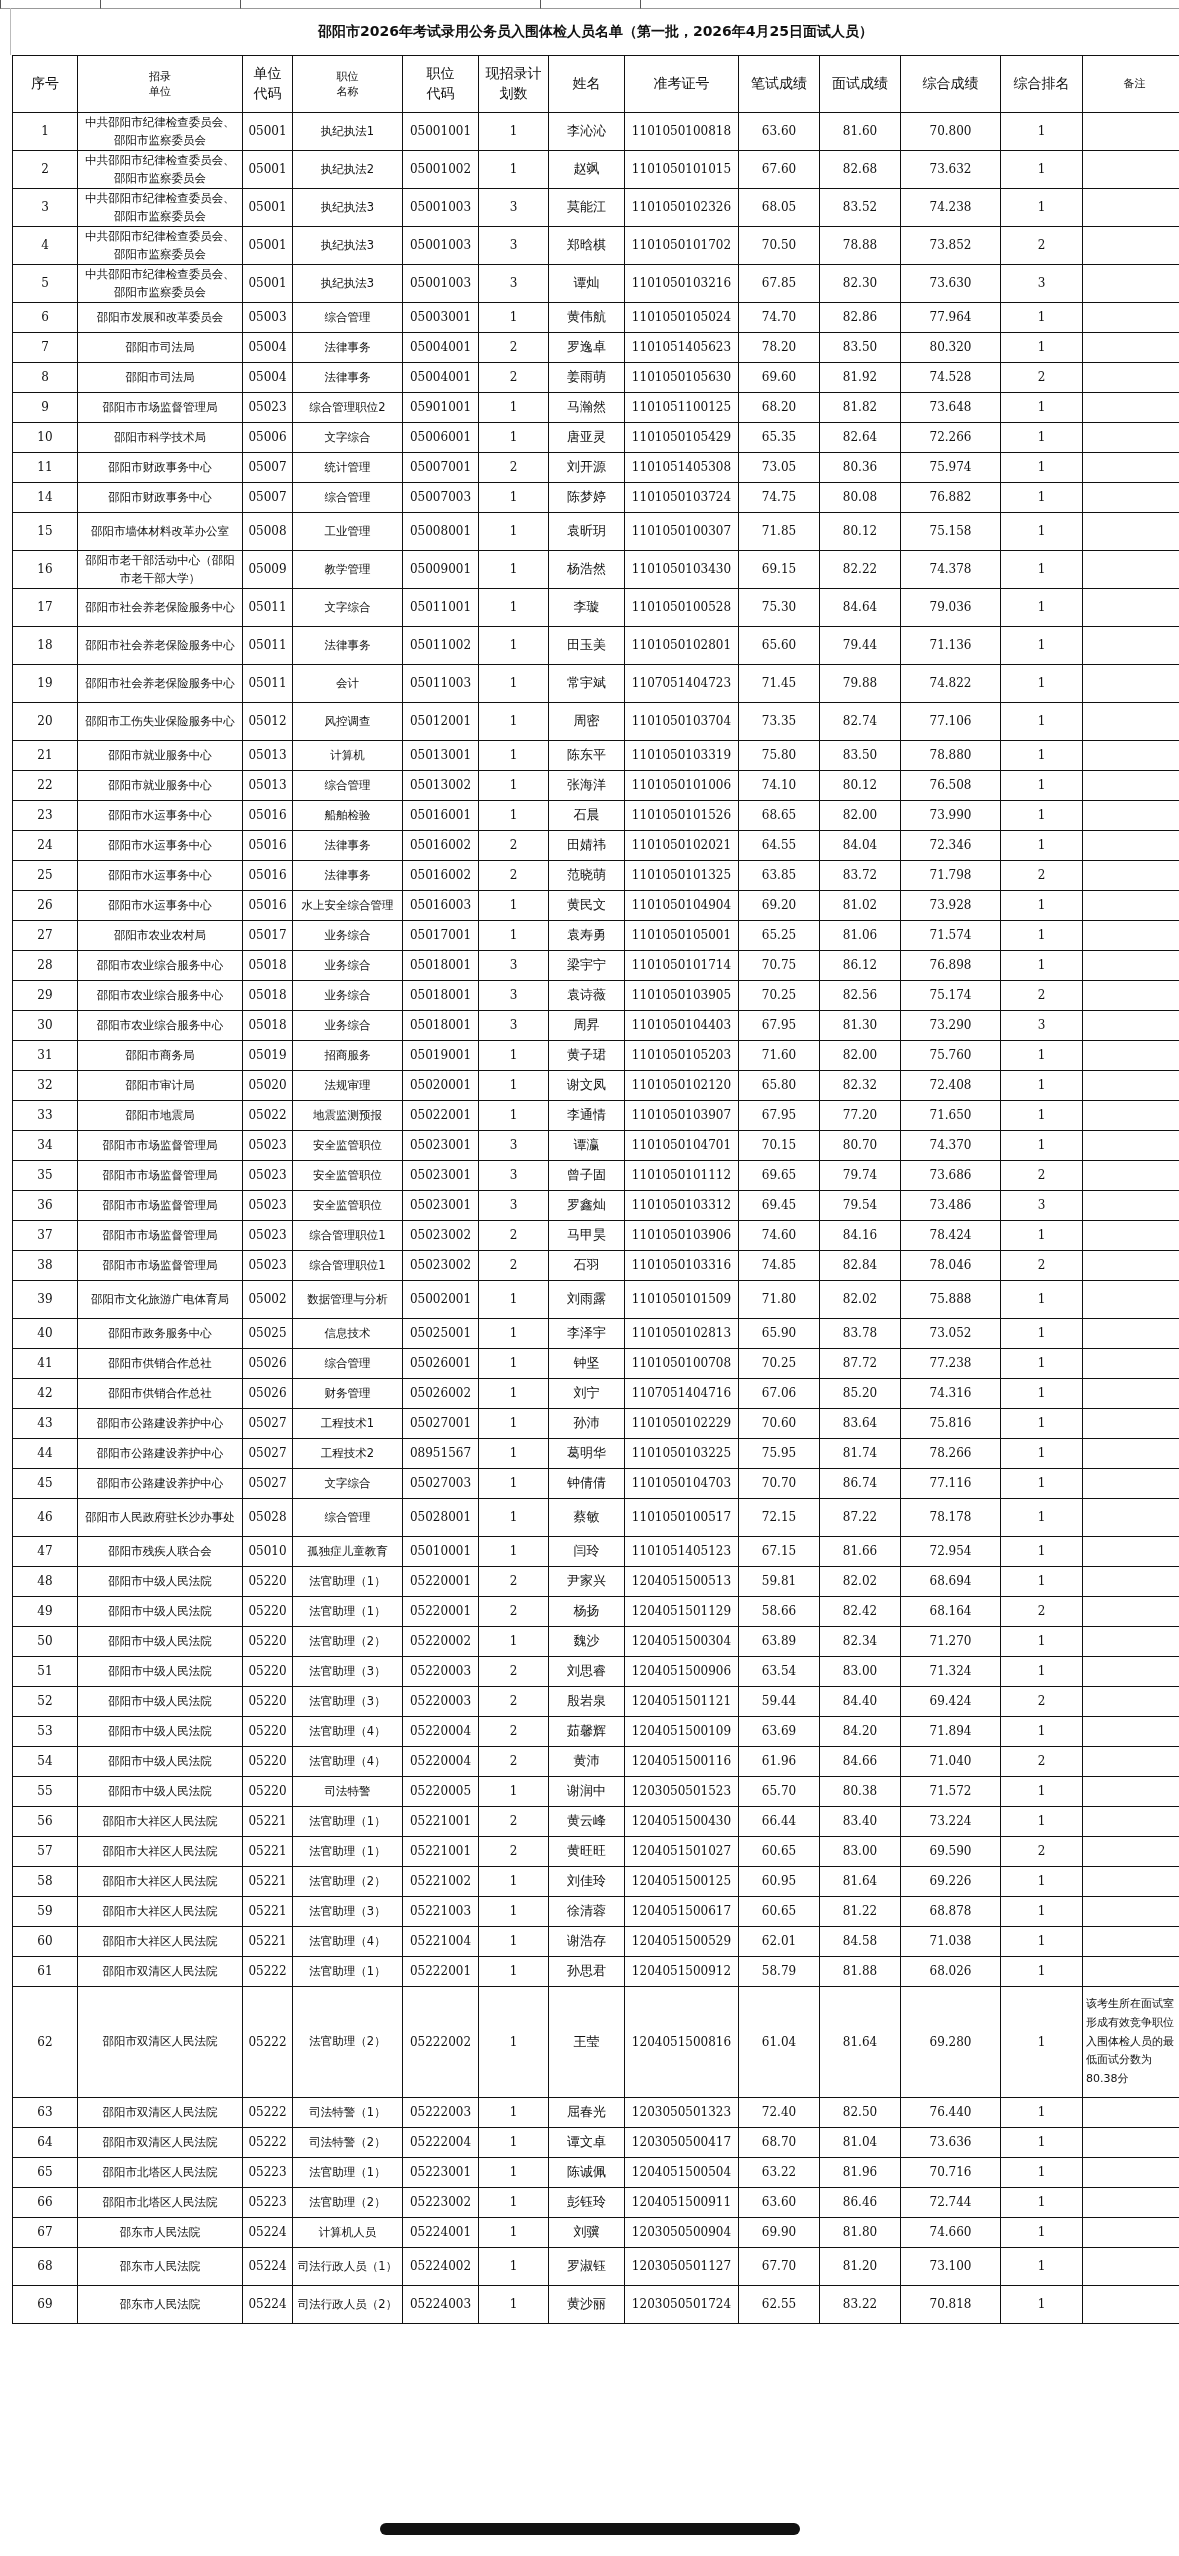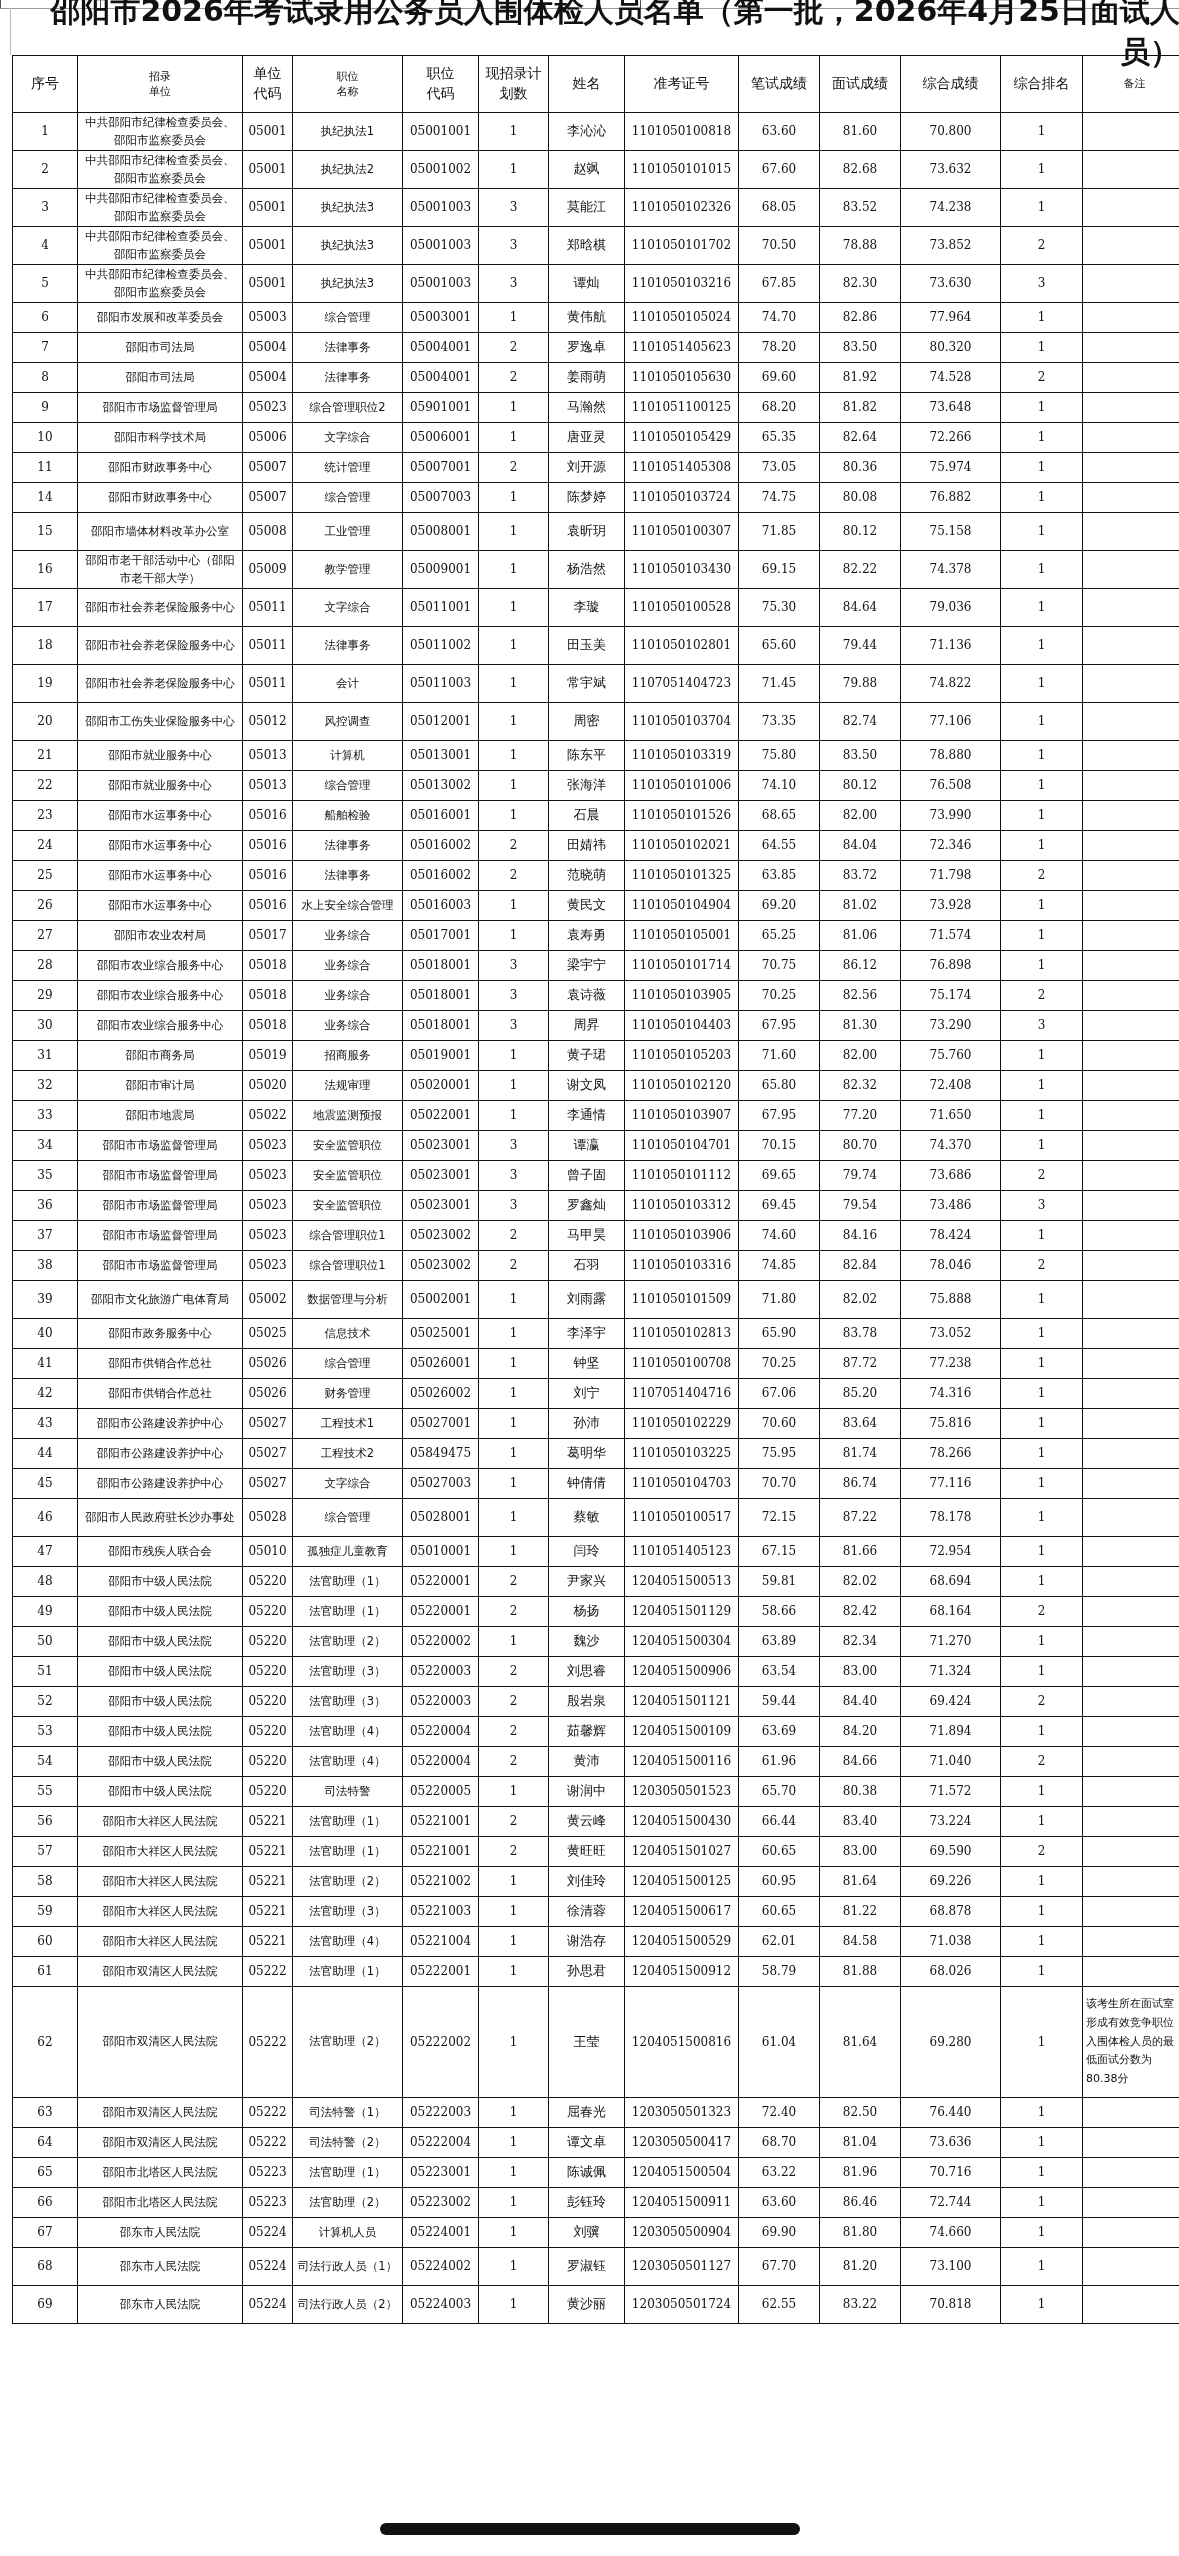--- a/index.html
+++ b/index.html
@@ -2,22 +2,22 @@
 <html><head>
 <meta charset="utf-8">
 <style>
   html, body { margin: 0; padding: 0; background: #ffffff; }
   body { width: 1179px; height: 2556px; overflow: hidden; position: relative;
          font-family: "DejaVu Serif", "Liberation Serif", serif; color: #111; }
   .topstrip { position: absolute; left: 0; top: 0; width: 1179px; height: 8px; }
   .topstrip .seg { position: absolute; top: 0; height: 8px; border-left: 1px solid #555; border-bottom: 1px solid #999; }
   .title { position: absolute; left: 10px; top: 8px; width: 1169px; height: 47px;
            border-left: 1px solid #bbb; display: flex; align-items: center; justify-content: center;
-           font-family: "DejaVu Sans", "Liberation Sans", sans-serif; font-weight: bold; font-size: 30px;
-           letter-spacing: 0px; color: #111; text-align: right; }
+           font-family: "DejaVu Sans", "Liberation Sans", sans-serif; font-weight: bold; font-size: 14px;
+           letter-spacing: 0px; color: #111; }
   table.grid { position: absolute; left: 12px; top: 55px; border-collapse: collapse; table-layout: fixed; width: 1174px; }
   table.grid td, table.grid th { border: 1.5px solid #111; text-align: center; vertical-align: middle;
            padding: 0 2px; font-size: 12px; line-height: 1.55; overflow: hidden; }
   table.grid th { font-family: "DejaVu Sans", "Liberation Sans", sans-serif; font-weight: normal; height: 56px; font-size: 14px; line-height: 1.4; }
   table.grid th.sm { font-size: 11px; }
   table.grid td.unit, table.grid td.pos, table.grid td.name, table.grid td.note { font-family: "DejaVu Sans", "Liberation Sans", sans-serif; font-size: 11.5px; }
   table.grid td.name { font-size: 13px; }
   table.grid td.note { text-align: left; font-size: 11px; line-height: 1.7; padding: 0 3px; }
   tr.r1 td { height: 37px; }
   tr.r2 td { height: 29px; }
@@ -684,21 +684,21 @@
         <td>83.64</td>
         <td>75.816</td>
         <td>1</td>
         <td class="note"></td>
       </tr>
       <tr class="r2">
         <td>44</td>
         <td class="unit">邵阳市公路建设养护中心</td>
         <td>05027</td>
         <td class="pos">工程技术2</td>
-        <td>05849475</td>
+        <td>08951567</td>
         <td>1</td>
         <td class="name">葛明华</td>
         <td>1101050103225</td>
         <td>75.95</td>
         <td>81.74</td>
         <td>78.266</td>
         <td>1</td>
         <td class="note"></td>
       </tr>
       <tr class="r2">

